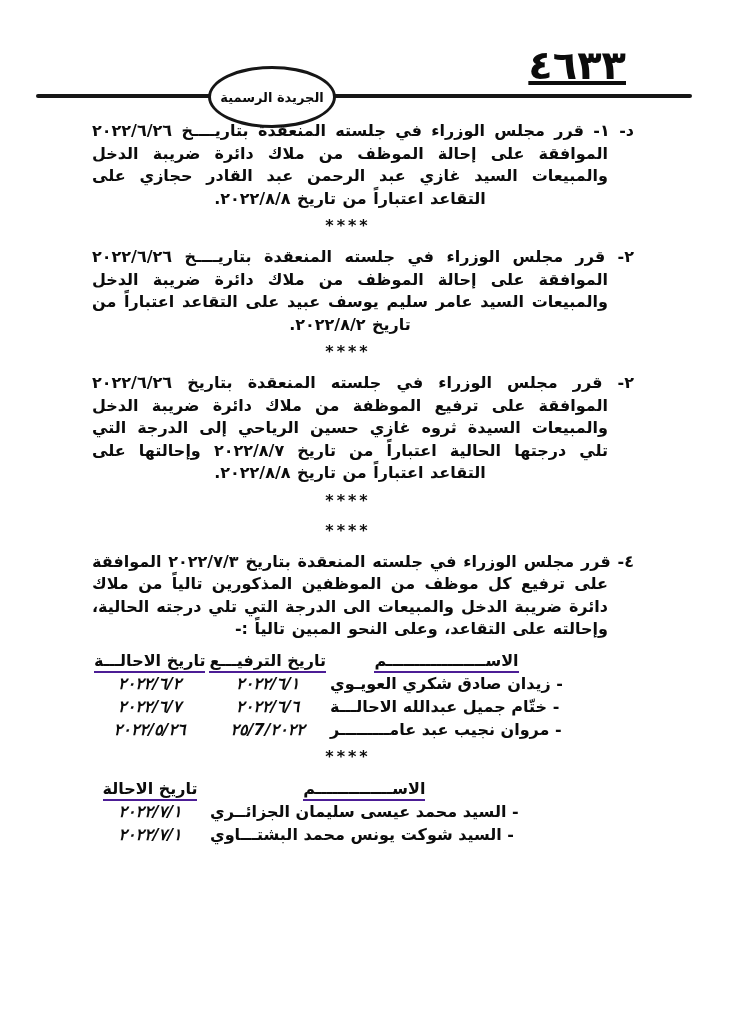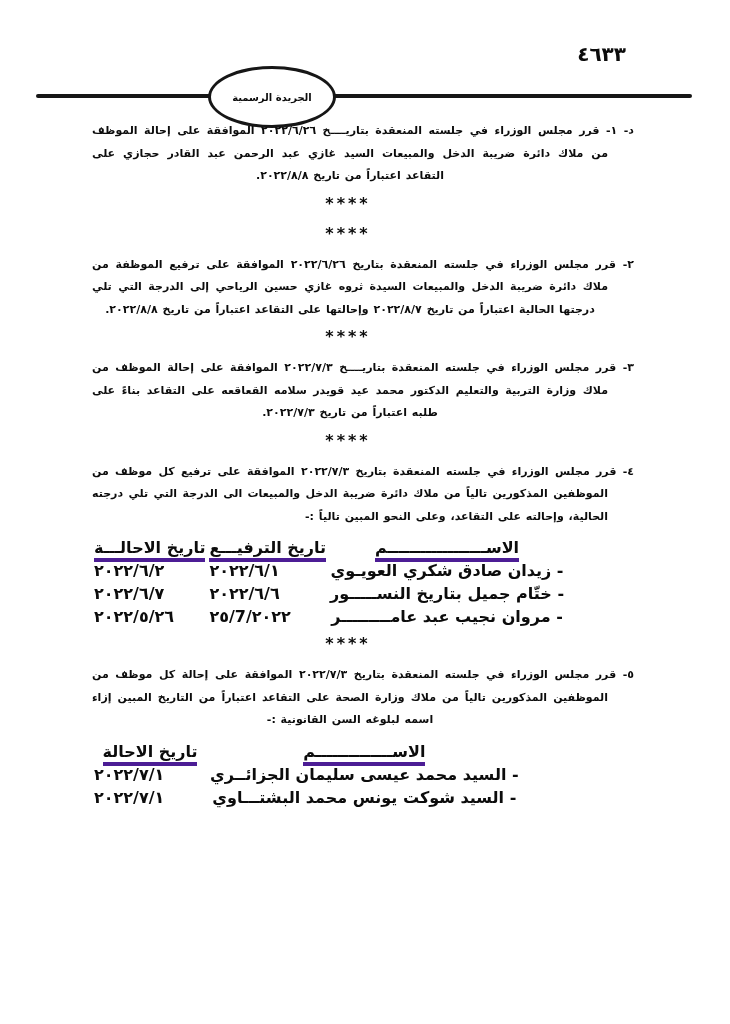--- a/index.html
+++ b/index.html
@@ -7,61 +7,61 @@
     width:730px;height:1024px;overflow:hidden;
     font-family:"DejaVu Sans",sans-serif;
     color:#0c0c0c;
     -webkit-font-smoothing:antialiased;
   }
   .page{position:relative;width:730px;height:1024px;background:#ffffff;}
 
   
   .page-number{
     position:absolute;top:42px;right:104px;
-    direction:rtl;font-size:20px;font-weight:bold;letter-spacing:1px;
+    direction:rtl;font-size:40px;font-weight:bold;letter-spacing:1px;text-decoration:underline;
   }
   .rule{
     position:absolute;top:94px;left:36px;right:38px;height:4px;
     background:#161616;border-radius:2px;
   }
   .badge{
     position:absolute;left:172px;top:-28px;width:122px;height:56px;
     background:#ffffff;border:3px solid #161616;border-radius:50%;
     display:flex;align-items:center;justify-content:center;
-    font-size:10px;font-weight:bold;direction:rtl;
+    font-size:13px;font-weight:bold;direction:rtl;
   }
 
   
   main{position:absolute;top:120px;left:0;right:0;padding:0 96px 0 92px;}
   .decision{
     direction:rtl;unicode-bidi:plaintext;
     margin:0 0 6px 0;
-    font-size:11px;font-weight:bold;line-height:22.5px;
+    font-size:16px;font-weight:bold;line-height:22.5px;
     text-align:justify;text-align-last:center;
     padding-right:26px;text-indent:-26px;
     word-spacing:1px;
   }
   .decision.align-last-right{text-align-last:right;}
   .marker{white-space:nowrap;}
   .sep{
     text-align:center;font-size:16px;font-weight:bold;
     line-height:20px;margin:0 30px 10px 0;letter-spacing:3px;
   }
 
   
   .tbl{
     direction:rtl;border-collapse:collapse;
     font-weight:bold;font-size:16px;
     margin:8px 0 6px 0;
   }
   .tbl th,.tbl td{padding:0 2px;line-height:23px;white-space:nowrap;font-weight:bold;}
   .tbl th{text-align:center;}
-  .tbl td.name{text-align:center;}
-  .tbl td.date{text-align:left;}
-  .u{border-bottom:4px solid #4c1d95;padding-bottom:1px;}
+  .tbl td.name{text-align:left;}
+  .tbl td.date{text-align:center;font-style:italic;}
+  .u{border-bottom:2px solid #4c1d95;padding-bottom:1px;}
   .tbl1{margin-right:12px;}
   .tbl1 .col-name{width:206px;}
   .tbl1 .col-promo{width:102px;margin-left:38px;}
   .tbl1 .col-ref{width:108px;}
   .tbl2{margin-right:12px;}
   .tbl2 .col-name{width:240px;}
   .tbl2 .col-ref{width:112px;margin-top:8px;}
 </style>
 </head>
 <body>
@@ -75,63 +75,62 @@
       <span>الجريدة الرسمية</span>
     </div>
   </div>
 
   <main>
 
     <p class="decision"><span class="marker">د- ١-</span> <span>قرر مجلس الوزراء في جلسته المنعقدة بتاريــــخ ٢٠٢٢/٦/٢٦ الموافقة على إحالة الموظف من ملاك دائرة ضريبة الدخل والمبيعات السيد غازي عبد الرحمن عبد القادر حجازي على التقاعد اعتباراً من تاريخ ٢٠٢٢/٨/٨.</span></p>
 
     <div class="sep">****</div>
 
+    <p class="decision"><span class="marker">٢-</span> <span>قرر مجلس الوزراء في جلسته المنعقدة بتاريــــخ ٢٠٢٢/٦/٢٦ الموافقة على إحالة الموظف من ملاك دائرة ضريبة الدخل والمبيعات السيد عامر سليم يوسف عبيد على التقاعد اعتباراً من تاريخ ٢٠٢٢/٨/٢.</span></p>
 
     <div class="sep">****</div>
 
     <p class="decision"><span class="marker">٢-</span> <span>قرر مجلس الوزراء في جلسته المنعقدة بتاريخ ٢٠٢٢/٦/٢٦ الموافقة على ترفيع الموظفة من ملاك دائرة ضريبة الدخل والمبيعات السيدة ثروه غازي حسين الرياحي إلى الدرجة التي تلي درجتها الحالية اعتباراً من تاريخ ٢٠٢٢/٨/٧ وإحالتها على التقاعد اعتباراً من تاريخ ٢٠٢٢/٨/٨.</span></p>
 
     <div class="sep">****</div>
 
-    <p class="decision"><span class="marker">٣-</span> <span>قرر مجلس الوزراء في جلسته المنعقدة بتاريــــخ ٢٠٢٢/٧/٣ الموافقة على إحالة الموظف من ملاك وزارة التربية والتعليم الدكتور محمد عيد قويدر سلامه القعاقعه على التقاعد بناءً على طلبه اعتباراً من تاريخ ٢٠٢٢/٧/٣.</span></p>
 
     <div class="sep">****</div>
 
     <p class="decision align-last-right"><span class="marker">٤-</span> <span>قرر مجلس الوزراء في جلسته المنعقدة بتاريخ ٢٠٢٢/٧/٣ الموافقة على ترفيع كل موظف من الموظفين المذكورين تالياً من ملاك دائرة ضريبة الدخل والمبيعات الى الدرجة التي تلي درجته الحالية، وإحالته على التقاعد، وعلى النحو المبين تالياً :-</span></p>
 
     <table class="tbl tbl1">
       <thead>
         <tr>
           <th class="col-name"><span class="u">الاســــــــــــــــــم</span></th>
           <th class="col-promo"><span class="u">تاريخ الترفيـــع</span></th>
           <th class="col-ref"><span class="u">تاريخ الاحالـــة</span></th>
         </tr>
       </thead>
       <tbody>
         <tr>
           <td class="name">- زيدان صادق شكري العويـوي</td>
           <td class="date">٢٠٢٢/٦/١</td>
           <td class="date">٢٠٢٢/٦/٢</td>
         </tr>
         <tr>
-          <td class="name">- ختّام جميل بتاريخ النســـــور</td>
+          <td class="name">- ختّام جميل عبدالله الاحالـــة</td>
           <td class="date">٢٠٢٢/٦/٦</td>
           <td class="date">٢٠٢٢/٦/٧</td>
         </tr>
         <tr>
           <td class="name">- مروان نجيب عبد عامـــــــــر</td>
           <td class="date">٢٠٢٢/7/٢٥</td>
           <td class="date">٢٠٢٢/٥/٢٦</td>
         </tr>
       </tbody>
     </table>
 
     <div class="sep">****</div>
 
-    <p class="decision"><span class="marker">٥-</span> <span>قرر مجلس الوزراء في جلسته المنعقدة بتاريخ ٢٠٢٢/٧/٣ الموافقة على إحالة كل موظف من الموظفين المذكورين تالياً من ملاك وزارة الصحة على التقاعد اعتباراً من التاريخ المبين إزاء اسمه لبلوغه السن القانونية :-</span></p>
 
     <table class="tbl tbl2">
       <thead>
         <tr>
           <th class="col-name"><span class="u">الاســــــــــــــم</span></th>
           <th class="col-ref"><span class="u">تاريخ الاحالة</span></th>
         </tr>
       </thead>
       <tbody>
         <tr>

